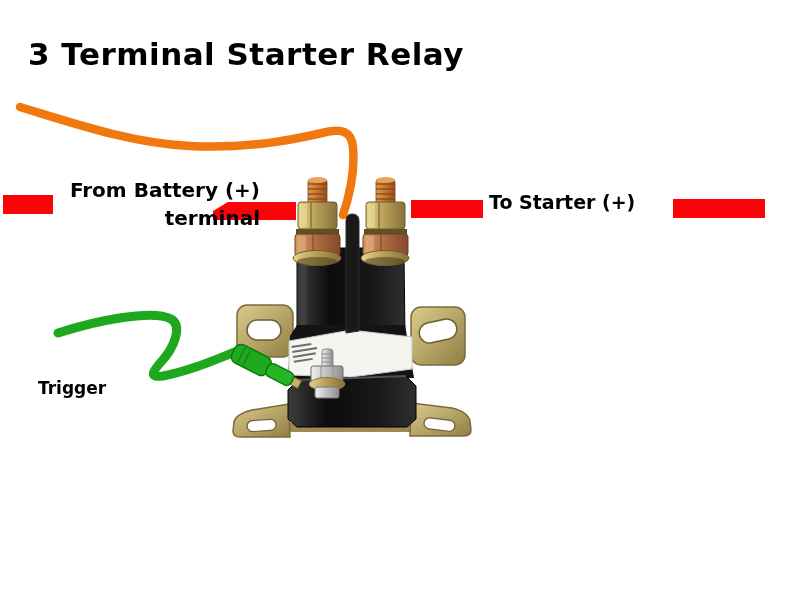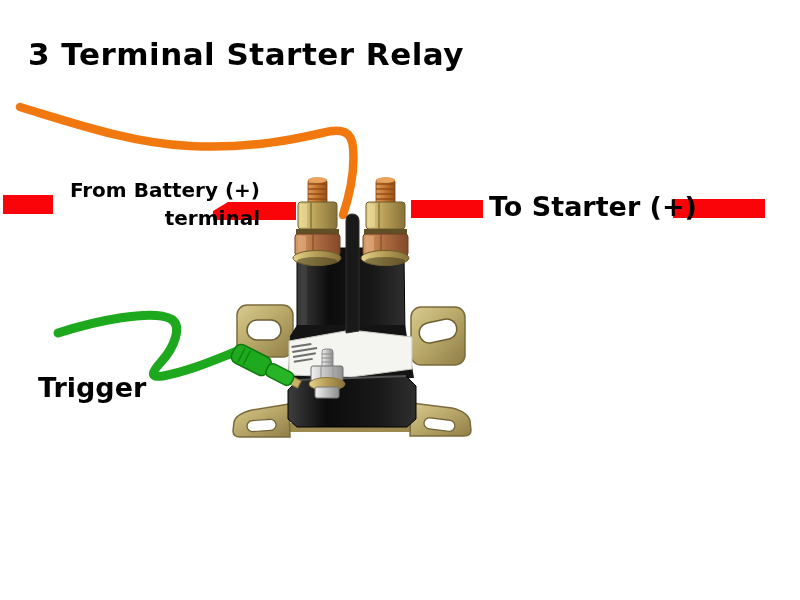--- a/index.html
+++ b/index.html
@@ -2,22 +2,22 @@
 <html><head>
 <meta charset="utf-8">
 <style>
   html,body{margin:0;padding:0;background:#fff;}
   .canvas{position:relative;width:800px;height:600px;background:#ffffff;overflow:hidden;
           font-family:"DejaVu Sans",sans-serif;color:#000;}
   svg.layer{position:absolute;left:0;top:0;}
   .title{position:absolute;left:28px;top:36px;font-size:31px;font-weight:bold;letter-spacing:.5px;white-space:nowrap;}
   .lbl{position:absolute;font-weight:bold;}
   .from-battery{left:45px;top:176px;width:215px;text-align:right;font-size:20px;line-height:28px;}
-  .to-starter{left:489px;top:191px;font-size:27px;white-space:nowrap;}
-  .trigger{left:38px;top:369px;font-size:27px;line-height:38px;}
+  .to-starter{left:489px;top:191px;font-size:19px;white-space:nowrap;}
+  .trigger{left:38px;top:369px;font-size:17px;line-height:38px;}
   .lbl span{display:block;}
 </style>
 </head>
 <body>
 
 <div class="canvas">
 
   <svg class="layer" width="800" height="600" viewBox="0 0 800 600">
     <defs>
       <linearGradient id="gBody" x1="0" y1="0" x2="1" y2="0">

